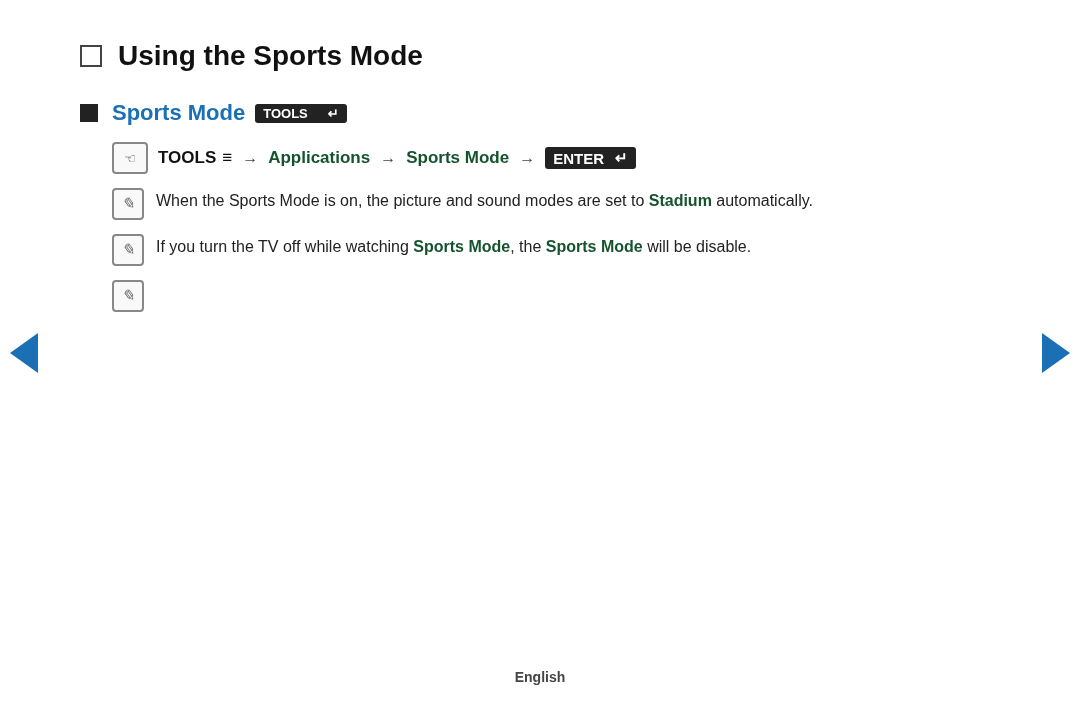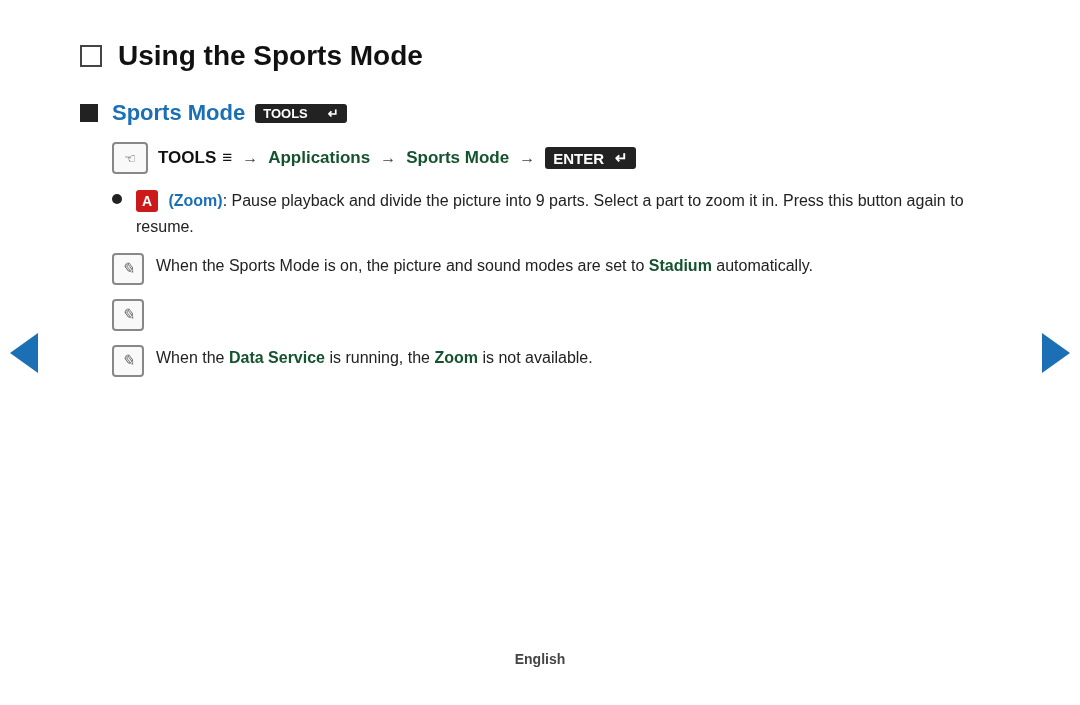--- a/index.html
+++ b/index.html
@@ -235,21 +235,21 @@
       height: 0;
       border-top: 20px solid transparent;
       border-bottom: 20px solid transparent;
       border-left: 28px solid #1a6fb5;
       cursor: pointer;
     }
 
     
     .footer {
       position: absolute;
-      bottom: 38px;
+      bottom: 20px;
       left: 50%;
       transform: translateX(-50%);
       font-size: 14px;
       font-weight: bold;
       color: #444;
     }
 
     .bold-text {
       font-weight: bold;
       color: #111;
@@ -283,44 +283,37 @@
     <span class="arrow-text">→</span>
     <span class="blue-link">Sports Mode</span>
     <span class="arrow-text">→</span>
     <span class="enter-badge">
       <span>ENTER</span>
         <span>↵</span>
     </span>
   </div>
 
 
-  <div class="bullet-item">
-    <span class="bullet-dot"></span>
-    <span>
-      <span class="zoom-badge">A</span>
-      <span style="color:#1a6fb5; font-weight:bold;">(</span><span style="color:#1a6fb5; font-weight:bold;">Zoom</span><span style="color:#1a6fb5; font-weight:bold;">)</span><span>: Pause playback and divide the picture into 9 parts. Select a part to zoom it in. Press this button again to resume.</span>
-    </span>
-  </div>
 
   <div class="note-item">
     <span class="note-icon">✎</span>
     <span class="note-text">
       When the Sports Mode is on, the picture and sound modes are set to <span class="blue-link">Stadium</span> automatically.
     </span>
   </div>
 
   <div class="note-item">
     <span class="note-icon">✎</span>
+    <span class="note-text">
+      If you turn the TV off while watching <span class="blue-link">Sports Mode</span>, the <span class="blue-link">Sports Mode</span> will be disable.
+    </span>
   </div>
 
   <div class="note-item">
     <span class="note-icon">✎</span>
-    <span class="note-text">
-      When the <span class="blue-link">Data Service</span> is running, the <span class="blue-link">Zoom</span> is not available.
-    </span>
   </div>
 
 </div>
 
 <div class="nav-arrow-left"></div>
 
 <div class="nav-arrow-right"></div>
 
 <div class="footer">English</div>
 

